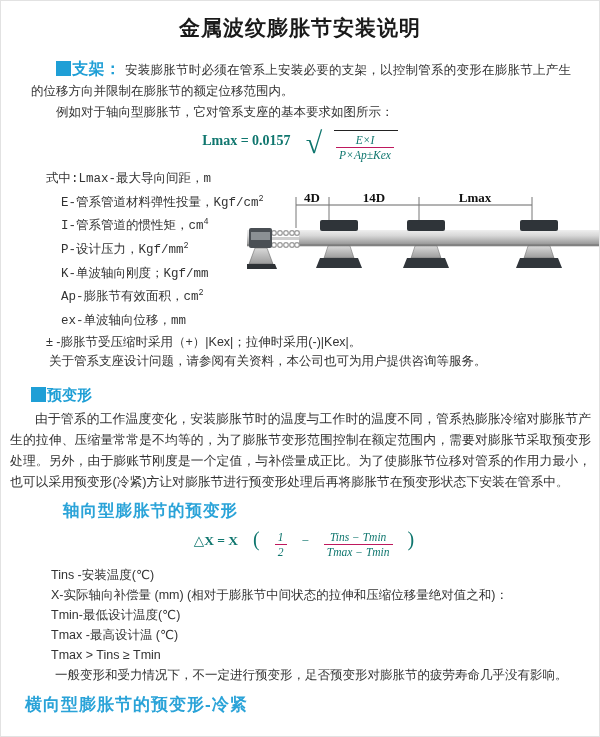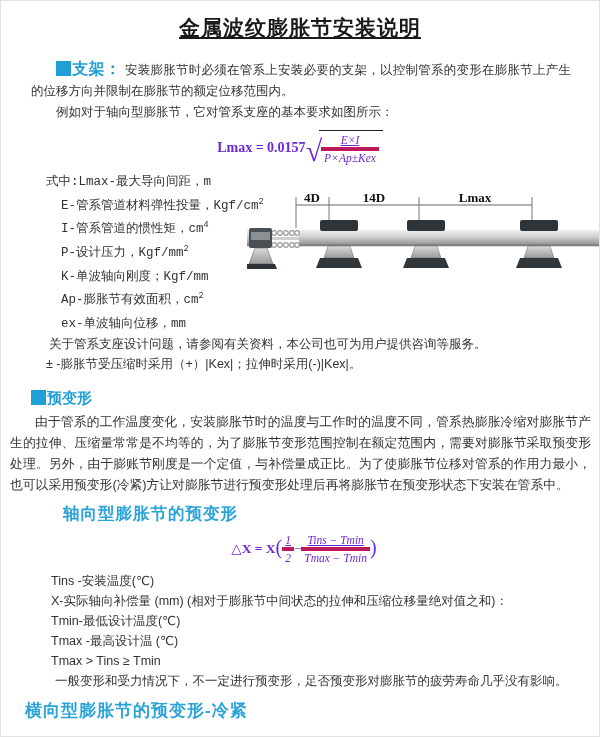--- a/index.html
+++ b/index.html
@@ -4,42 +4,42 @@
 <style>
   html,body{margin:0;padding:0;background:#ffffff;}
   .page{
     position:relative;width:598px;height:735px;background:#fff;
     border:1px solid #e2e2e2;overflow:hidden;
     font-family:"Liberation Sans","DejaVu Sans",sans-serif;
     color:#333;font-size:12.5px;line-height:21px;
   }
   h1.title{
     margin:12px 0 0 0;text-align:center;font-size:21px;line-height:30px;
-    color:#1a1a1a;font-weight:bold;letter-spacing:1px;text-decoration:underline;
+    color:#1a1a1a;font-weight:bold;letter-spacing:1px;
   }
   .para{margin:0 28px 0 30px;text-align:justify;}
   .indent{text-indent:25px;}
   .sq{display:inline-block;width:15px;height:15px;background:#1f9fd6;vertical-align:-2px;margin-right:1px;}
   .sec-label{color:#1f9fd6;font-weight:bold;font-size:16px;margin-right:4px;}
   .intro1{margin-top:15px;text-indent:25px;}
   .sec-head{margin:13px 0 0 30px;color:#1f9fd6;font-weight:bold;font-size:15px;line-height:22px;}
   .sub-head{color:#2aa3d8;font-weight:bold;margin:0;}
   .sub-head.axial{margin:6px 0 0 62px;font-size:16.5px;line-height:24px;letter-spacing:1px;}
   .sub-head.transverse{margin:8px 0 0 24px;font-size:17px;line-height:24px;letter-spacing:1px;}
   
   .formula{
-    display:flex;justify-content:center;align-items:center;gap:0;
-    font-family:"Liberation Serif","DejaVu Serif",serif;color:#6d28d9;
+    display:flex;justify-content:center;gap:15px;
+    font-family:"Liberation Serif","DejaVu Serif",serif;color:#0f766e;
   }
   .f1{margin:7px 0 3px 0;}
   .flhs{font-weight:bold;font-size:14px;}
   .radical{font-size:30px;font-weight:400;line-height:20px;transform:translateY(3px);}
   .sqrt-box{display:inline-block;border-top:1.6px solid #222;padding:2px 4px 0 2px;margin-left:-3px;}
   .frac{display:inline-flex;flex-direction:column;text-align:center;vertical-align:middle;font-style:italic;font-size:11.5px;line-height:14px;}
-  .frac .num{border-bottom:4px solid #be185d;padding:0 3px;text-decoration:underline;}
+  .frac .num{border-bottom:1px solid #be185d;padding:0 3px;}
   .frac .den{padding:0 3px;}
   .f2{margin:8px 0 6px 8px;}
   .flhs2{font-weight:bold;font-size:13.5px;}
   .paren{font-size:20px;font-weight:400;transform:translateY(-1px);}
   .fmid{font-size:13px;}
   
   .defs{margin:4px 0 0 45px;line-height:19.5px;font-family:Liberation Mono, monospace;}
   .defs .sub{margin-left:15px;}
   sup{font-size:8.5px;}
   .note-pm{margin:1px 8px 0 45px;line-height:19px;}
@@ -144,22 +144,22 @@
         <path d="M160,66 L198,66 L202,76 L156,76 Z" fill="#31363b"></path>
       </g>
       <g>
         <rect x="273" y="28" width="38" height="11" rx="2" fill="#2f3439"></rect>
         <path d="M281,54 L303,54 L307,66 L277,66 Z" fill="url(#pedGrad)" stroke="#666" stroke-width="0.5"></path>
         <path d="M273,66 L311,66 L315,76 L269,76 Z" fill="#31363b"></path>
       </g>
     </svg>
   </div>
 
+  <p class="para note-pm">± -膨胀节受压缩时采用（+）|Kex|；拉伸时采用(-)|Kex|。</p>
   <p class="para note-consult">关于管系支座设计问题，请参阅有关资料，本公司也可为用户提供咨询等服务。</p>
-  <p class="para note-pm">± -膨胀节受压缩时采用（+）|Kex|；拉伸时采用(-)|Kex|。</p>
 
   <p class="sec-head"><span class="sq"></span><span>预变形</span></p>
 
   <p class="para body-wide indent">由于管系的工作温度变化，安装膨胀节时的温度与工作时的温度不同，管系热膨胀冷缩对膨胀节产生的拉伸、压缩量常常是不均等的，为了膨胀节变形范围控制在额定范围内，需要对膨胀节采取预变形处理。另外，由于膨账节刚度是一个定值，与补偿量成正比。为了使膨胀节位移对管系的作用力最小，也可以采用预变形(冷紧)方让对膨胀节进行预变形处理后再将膨胀节在预变形状态下安装在管系中。</p>
 
   <h3 class="sub-head axial">轴向型膨胀节的预变形</h3>
 
   <div class="formula f2">
     <span class="flhs2">△X = X</span>
     <span class="paren">(</span>

